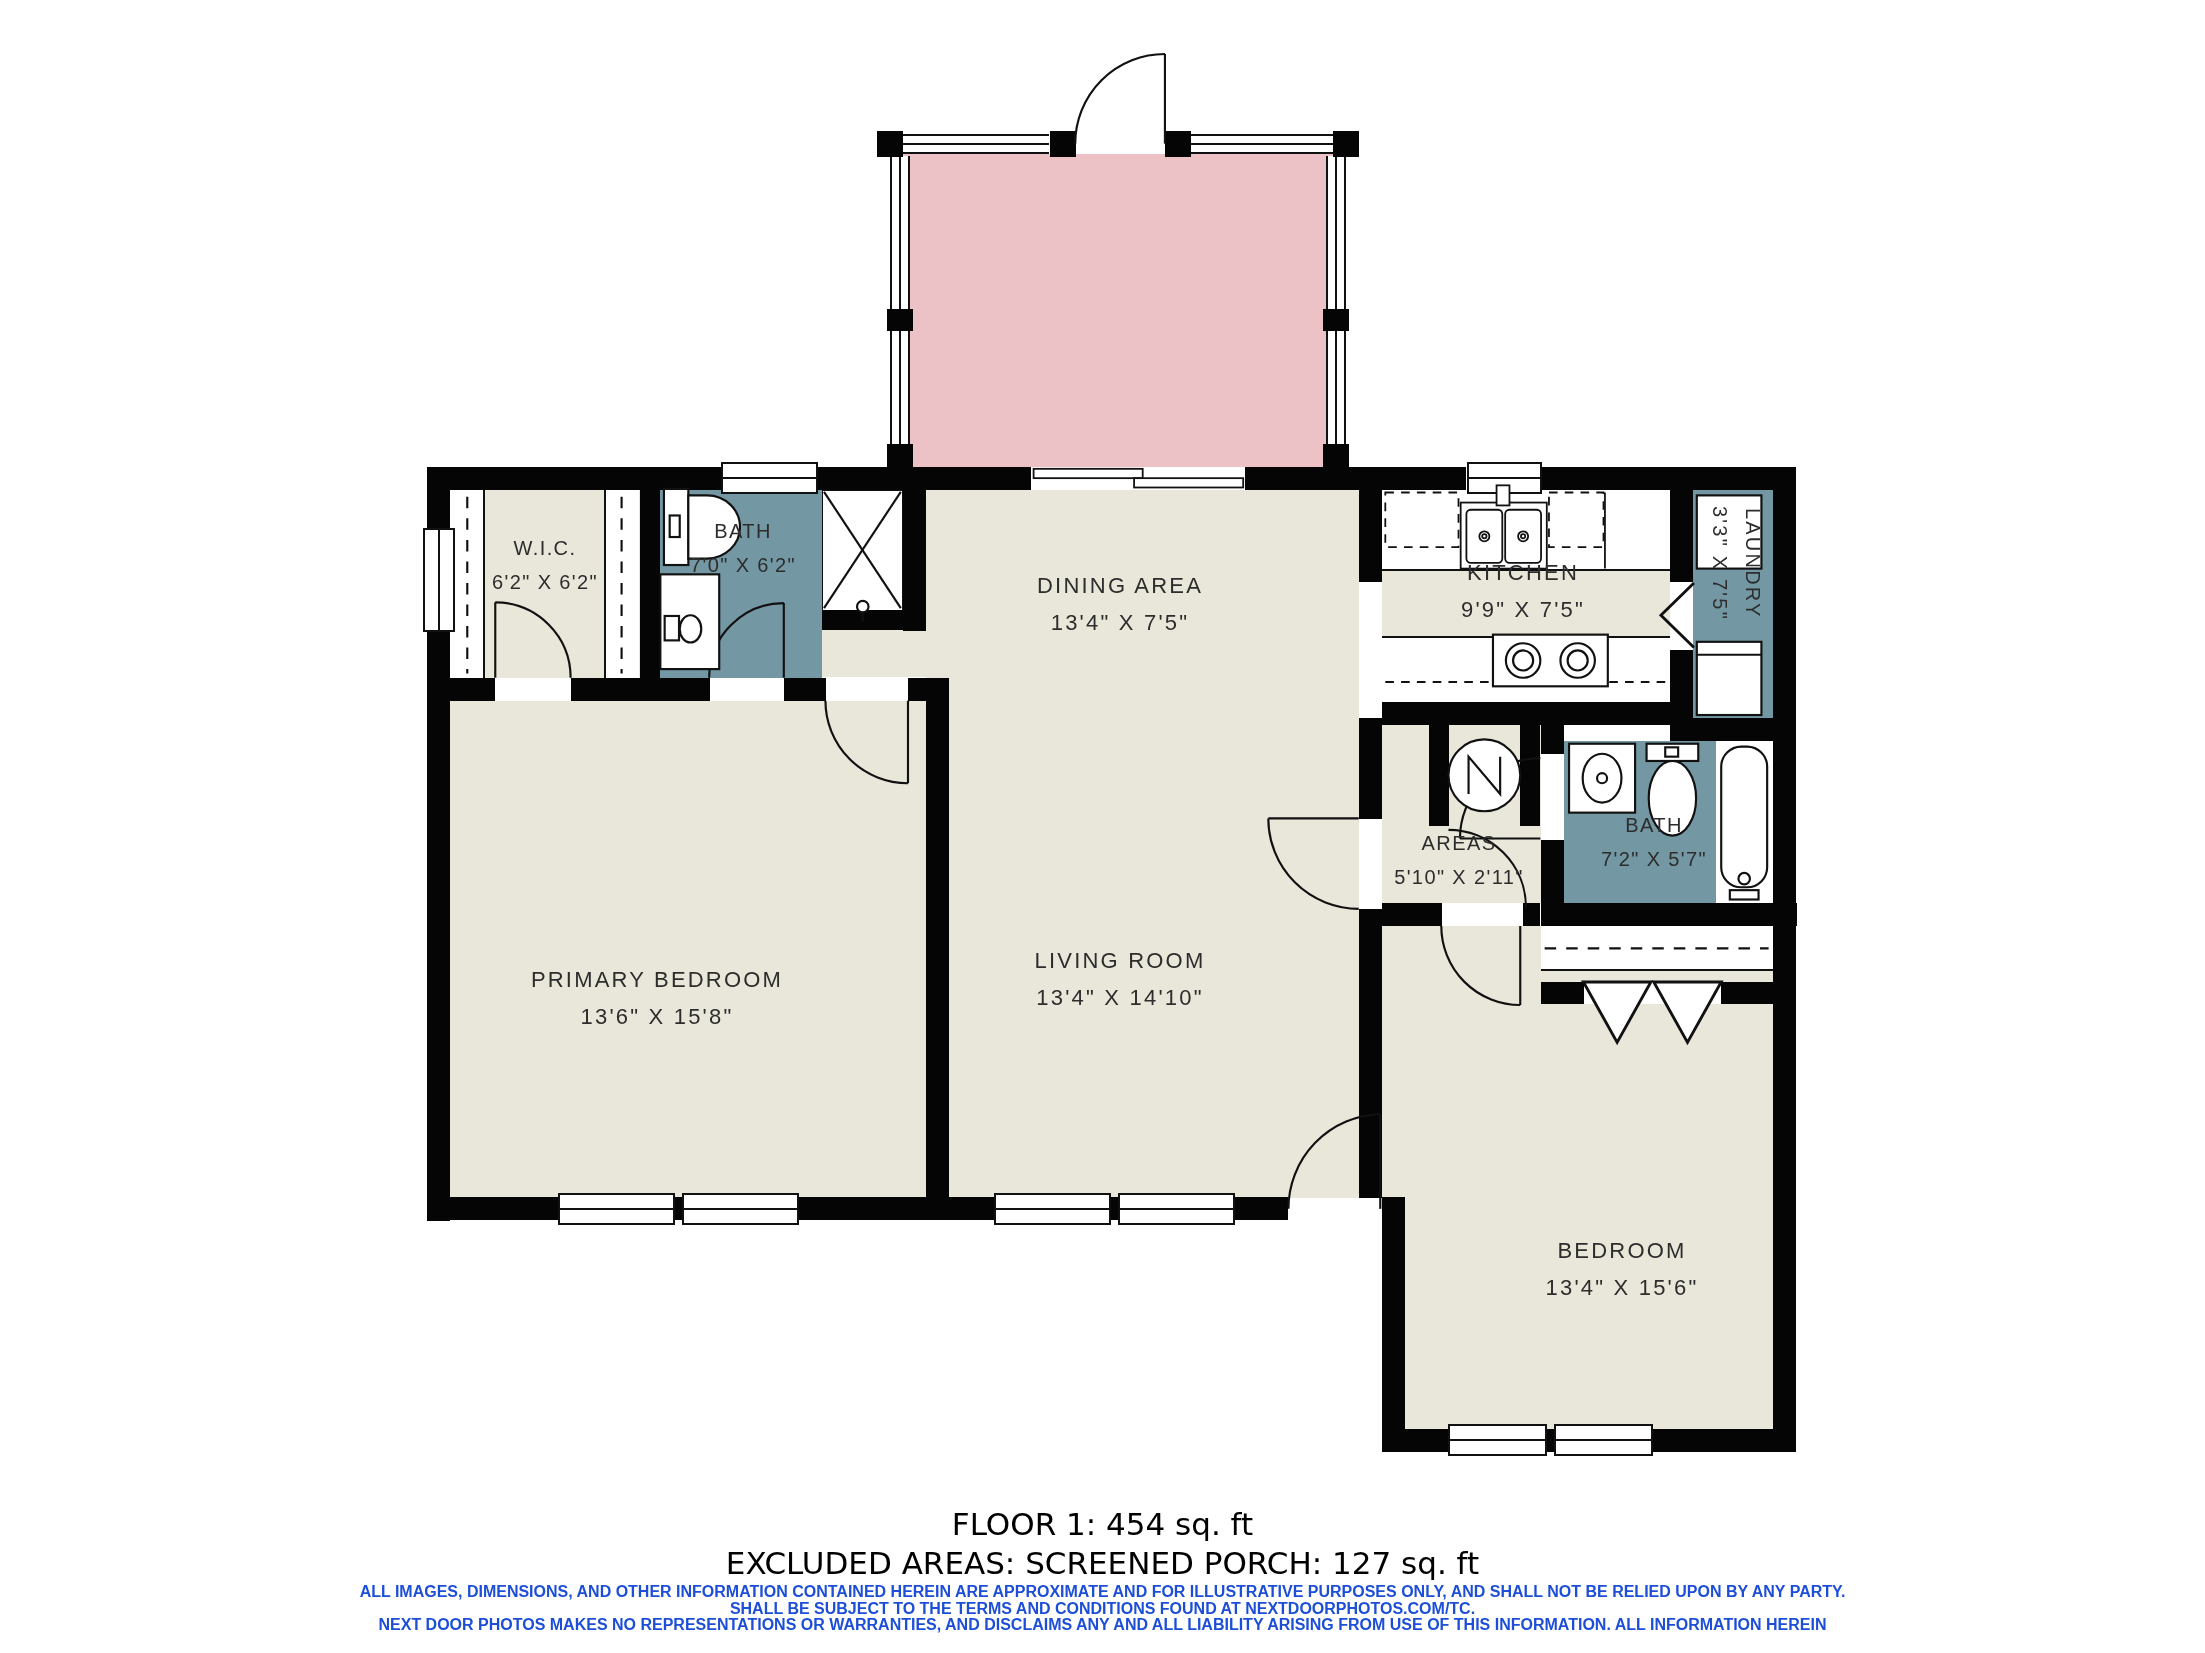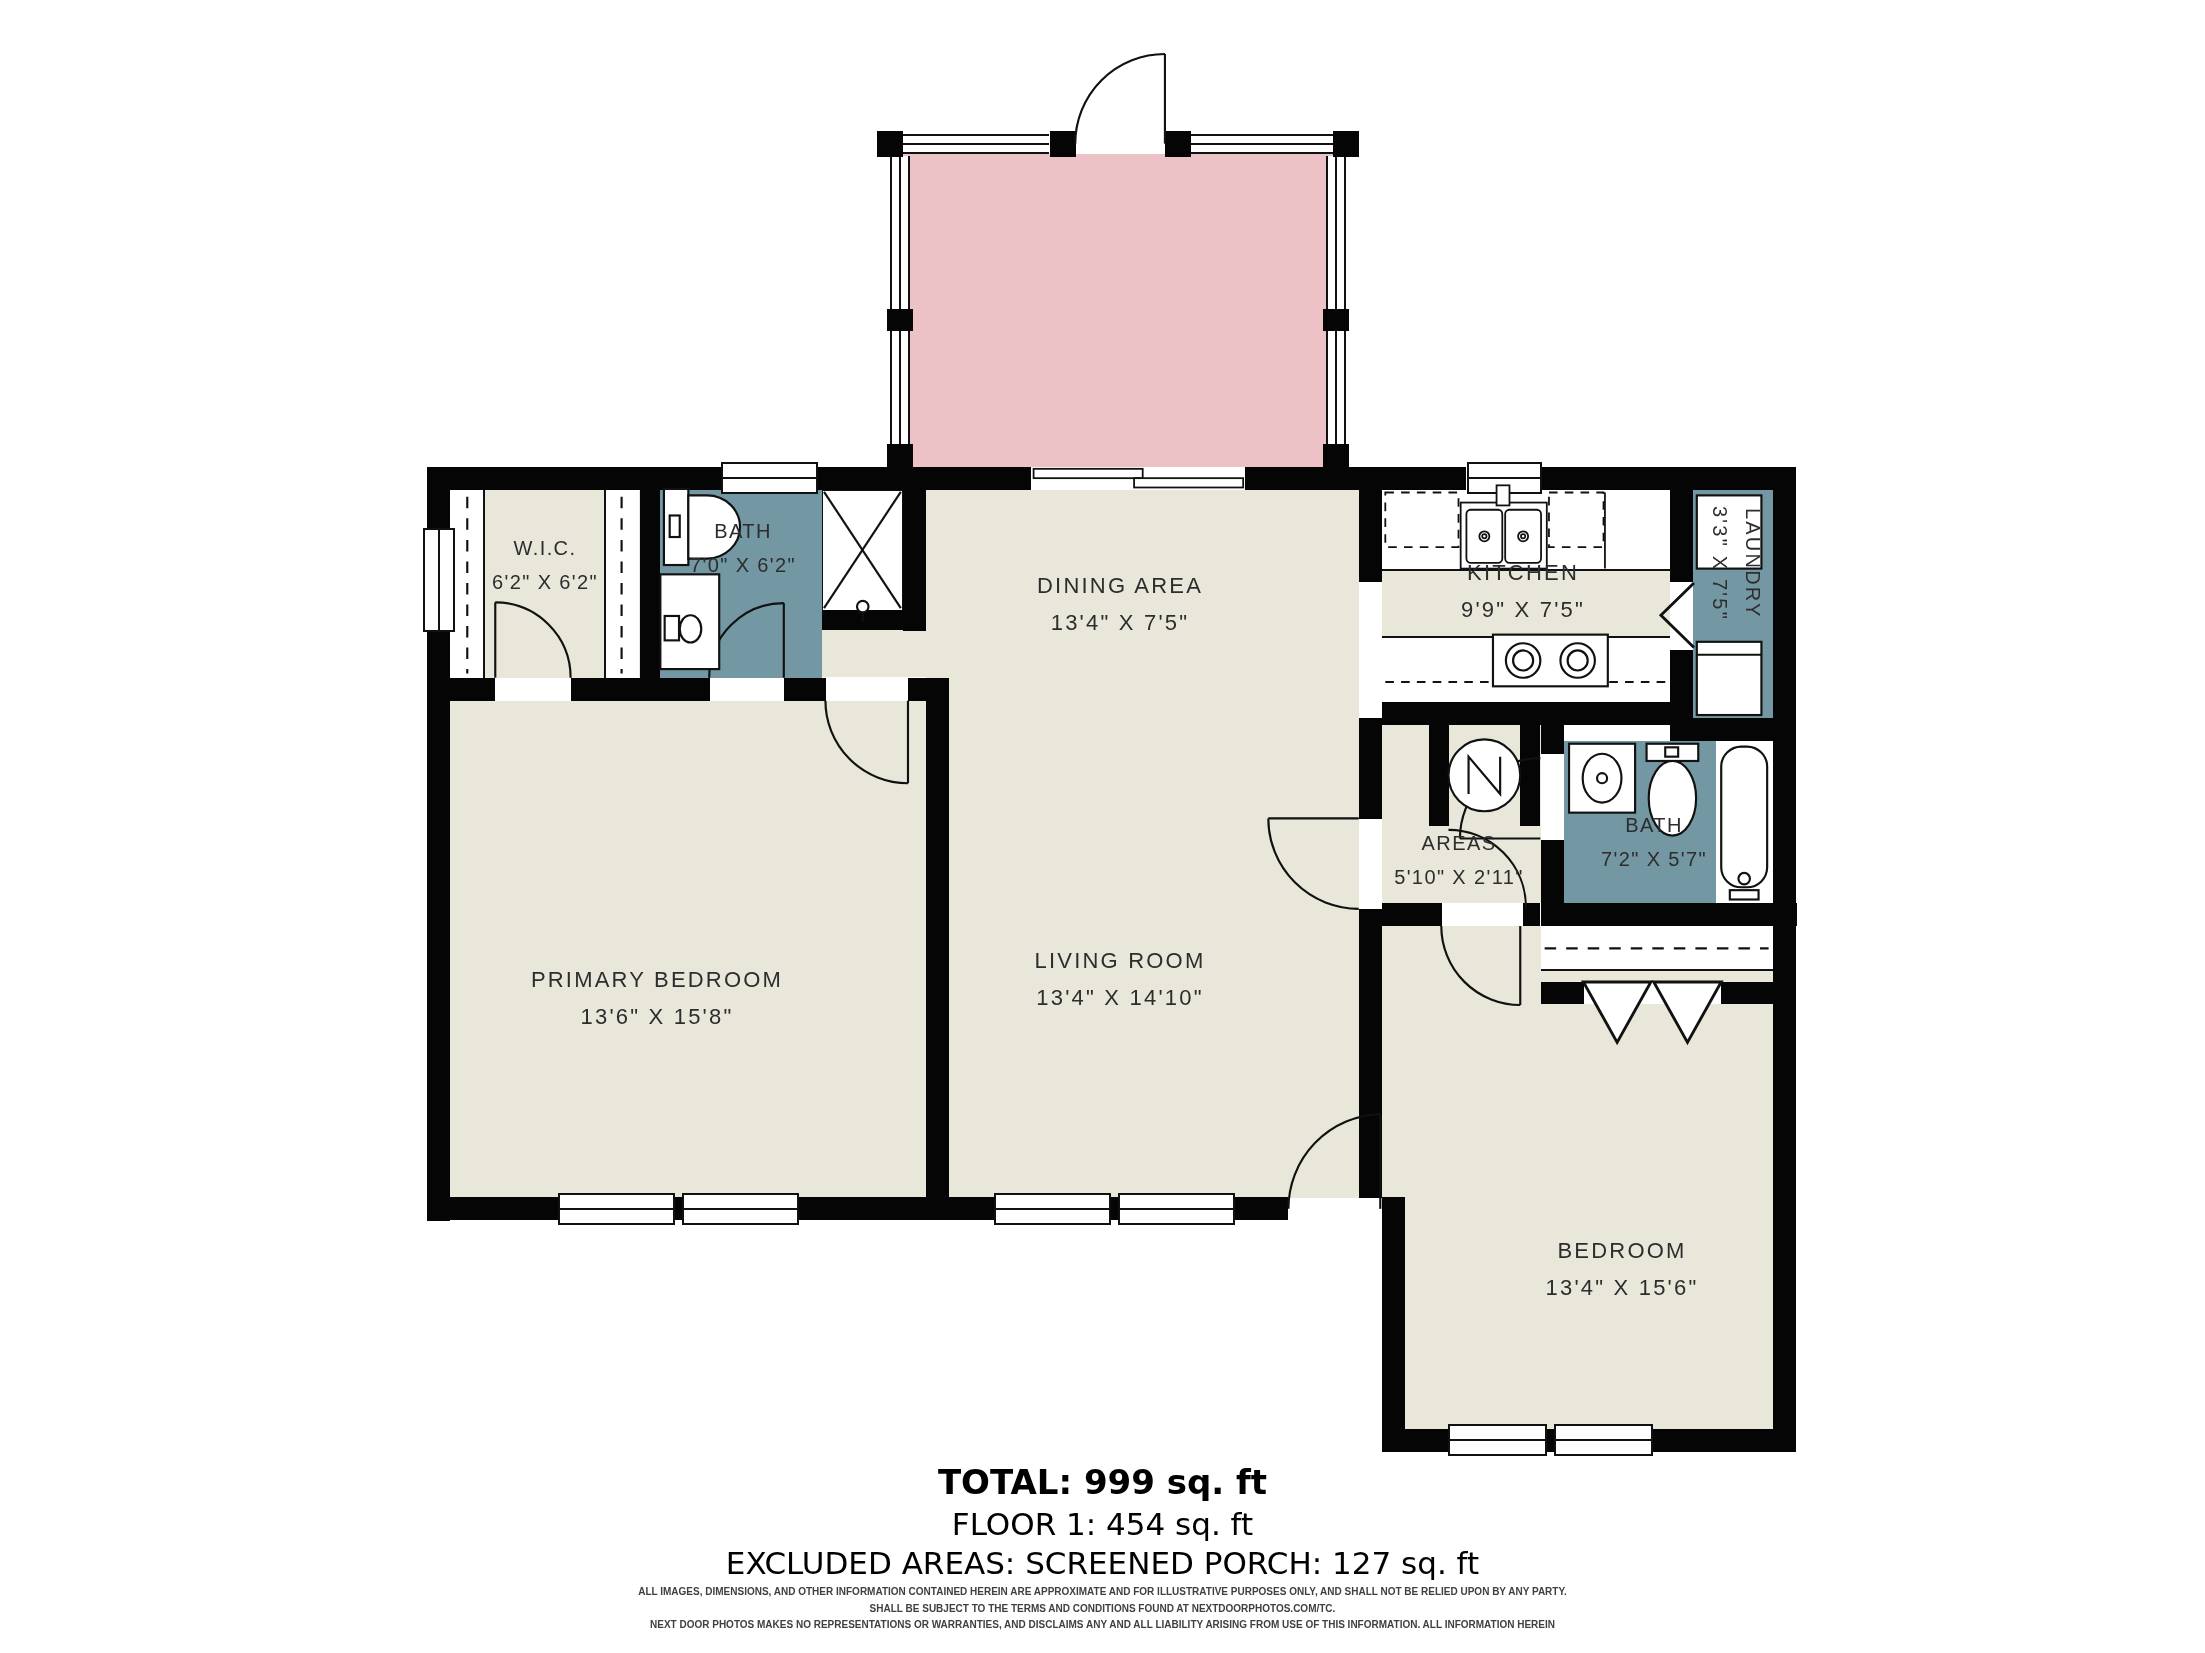--- a/index.html
+++ b/index.html
@@ -32,22 +32,22 @@
   .lab{position:absolute;z-index:60;transform:translateX(-50%);text-align:center;white-space:nowrap;
        color:#2d2d2d;font-size:22px;letter-spacing:2.2px;line-height:37px;}
   .lab span{display:block;}
   .lab.small{font-size:20px;line-height:34px;letter-spacing:1.4px;}
   .lab.vert{transform:none;writing-mode:vertical-rl;line-height:33px;font-size:20px;letter-spacing:2.2px;}
   .sum{position:absolute;left:0;right:0;text-align:center;z-index:60;color:#000;
        font-family:"DejaVu Sans",sans-serif;}
   .sum1{top:1462px;font-size:34px;font-weight:bold;}
   .sum2{top:1506px;font-size:31px;}
   .sum3{top:1545px;font-size:31px;}
-  .disc{position:absolute;left:0;right:0;top:1584px;text-align:center;z-index:60;color:#404040;
-        font-size:10px;line-height:16.5px;font-weight:bold;letter-spacing:0;}
+  .disc{position:absolute;left:0;right:0;top:1584px;text-align:center;z-index:60;color:#1d4ed8;
+        font-size:16px;line-height:16.5px;font-weight:bold;letter-spacing:0;}
   .disc span{display:block;}
   .z10{z-index:10;} .z15{z-index:15;} .z25{z-index:25;}
 </style>
 </head>
 <body>
 
 <div id="plan">
 
   <div class="fill f-porch z10" style="left:890px;top:154px;width:456px;height:313px;"></div>
   <div class="fill f-floor z10" style="left:450px;top:490px;width:190px;height:188px;"></div>
@@ -317,21 +317,20 @@
   </div>
   <div class="lab small" style="left:1654px;top:808px;">
     <span>BATH</span>
       <span>7'2" X 5'7"</span>
   </div>
   <div class="lab" style="left:1622px;top:1232px;">
     <span>BEDROOM</span>
       <span>13'4" X 15'6"</span>
   </div>
 
-  <div class="sum sum1">TOTAL: 999 sq. ft</div>
   <div class="sum sum2">FLOOR 1: 454 sq. ft</div>
   <div class="sum sum3">EXCLUDED AREAS: SCREENED PORCH: 127 sq. ft</div>
   <div class="disc">
     <span>ALL IMAGES, DIMENSIONS, AND OTHER INFORMATION CONTAINED HEREIN ARE APPROXIMATE AND FOR ILLUSTRATIVE PURPOSES ONLY, AND SHALL NOT BE RELIED UPON BY ANY PARTY.</span>
     <span>SHALL BE SUBJECT TO THE TERMS AND CONDITIONS FOUND AT NEXTDOORPHOTOS.COM/TC.</span>
     <span>NEXT DOOR PHOTOS MAKES NO REPRESENTATIONS OR WARRANTIES, AND DISCLAIMS ANY AND ALL LIABILITY ARISING FROM USE OF THIS INFORMATION. ALL INFORMATION HEREIN</span>
   </div>
 
 </div>
 

